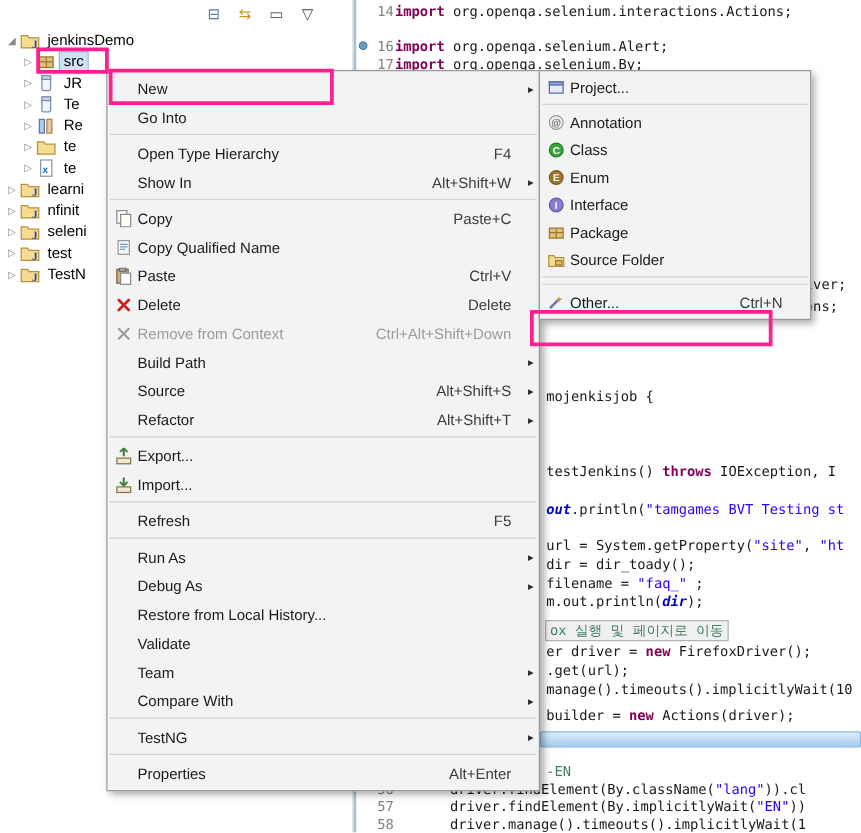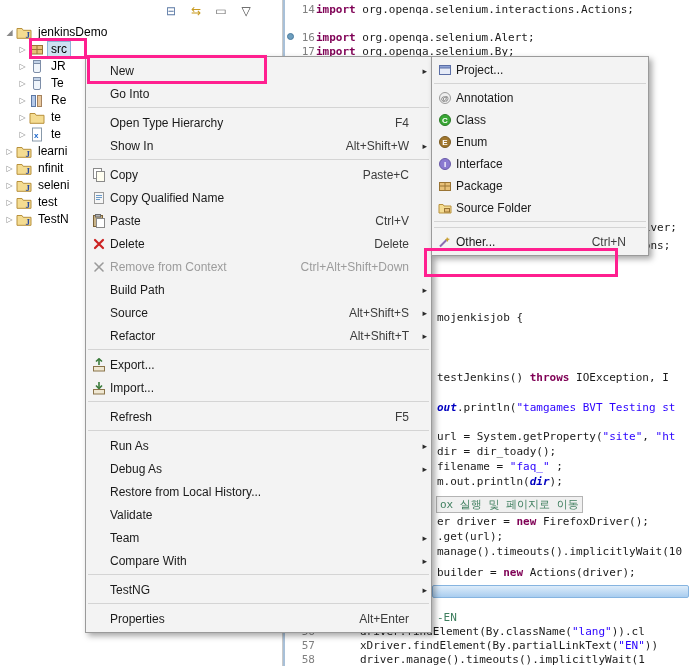--- a/index.html
+++ b/index.html
@@ -97,21 +97,21 @@
     <div class="frag" style="left:437px;top:566px"><span class="tk-p">builder = </span><span class="tk-k">new</span><span class="tk-p"> Actions(driver);</span></div>
     <div class="hbar"></div>
     <div class="frag" style="left:437px;top:611px"><span class="tk-c">-EN</span></div>
 
     <div class="cline" style="left:283px;top:625px">
       <span class="lnum">56</span>
       <span class="lcode indent2"><span class="tk-p">driver.findElement(By.className(</span><span class="tk-s">"lang"</span><span class="tk-p">)).cl</span></span>
     </div>
     <div class="cline" style="left:283px;top:639px">
       <span class="lnum">57</span>
-      <span class="lcode indent2"><span class="tk-p">xDriver.findElement(By.partialLinkText(</span><span class="tk-s">"EN"</span><span class="tk-p">))</span></span>
+      <span class="lcode indent2"><span class="tk-p">driver.findElement(By.implicitlyWait(</span><span class="tk-s">"EN"</span><span class="tk-p">))</span></span>
     </div>
     <div class="cline" style="left:283px;top:653px">
       <span class="lnum">58</span>
       <span class="lcode indent2"><span class="tk-p">driver.manage().timeouts().implicitlyWait(1</span></span>
     </div>
   </div>
 
   <div class="explorer">
     <div class="ex-toolbar" id="ex-toolbar">
         <span class="tbi" style="color: rgb(91, 121, 165);">⊟</span>

